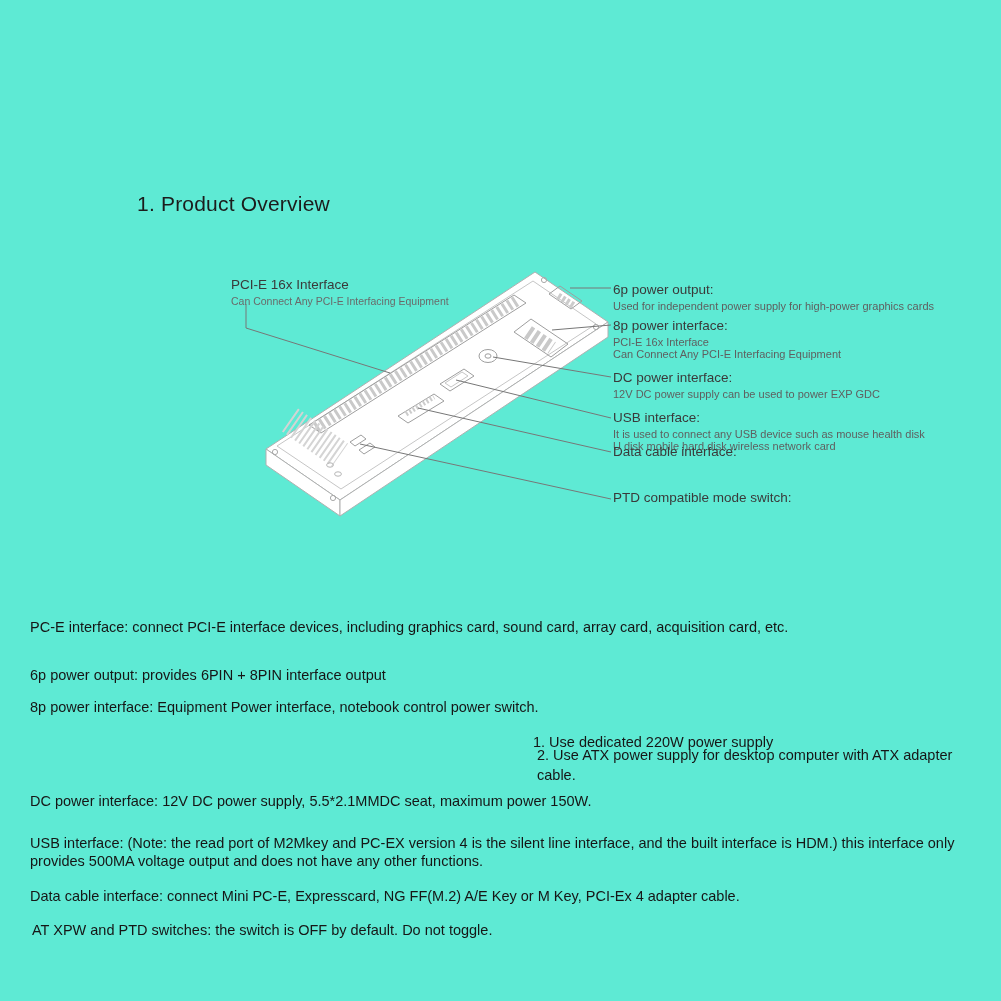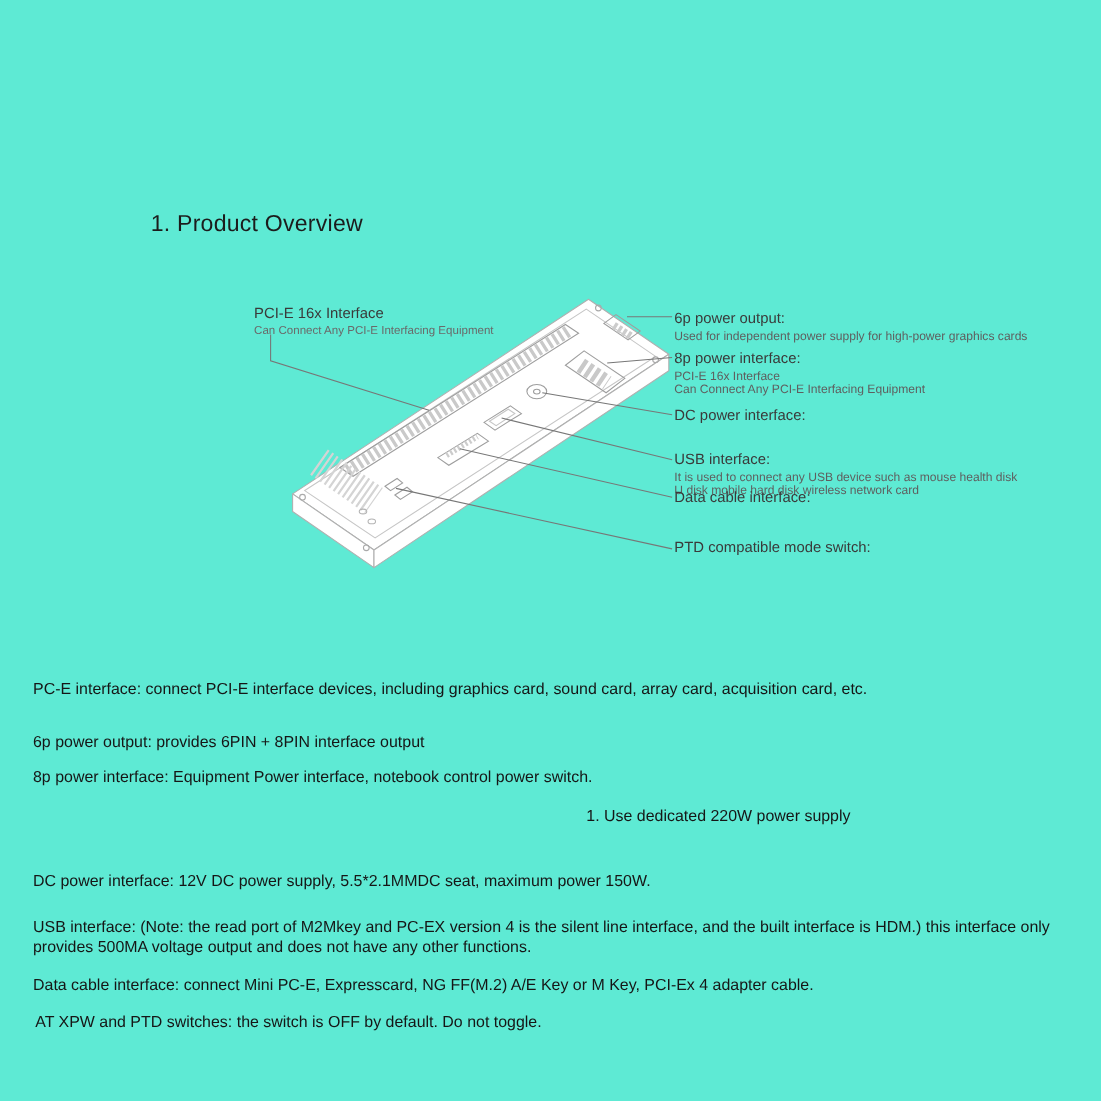--- a/index.html
+++ b/index.html
@@ -118,20 +118,21 @@
   </div>
 
   <div class="callout callout-right" style="top:318px">
     <div class="c-title">8p power interface:</div>
     <div class="c-desc">PCI-E 16x Interface
 Can Connect Any PCI-E Interfacing Equipment</div>
   </div>
 
   <div class="callout callout-right" style="top:370px">
     <div class="c-title">DC power interface:</div>
+    <div class="c-desc">12V DC power supply can be used to power EXP GDC</div>
   </div>
 
   <div class="callout callout-right" style="top:410px">
     <div class="c-title">USB interface:</div>
     <div class="c-desc">It is used to connect any USB device such as mouse health disk
 U disk mobile hard disk wireless network card</div>
   </div>
 
   <div class="callout callout-right" style="top:444px">
     <div class="c-title">Data cable interface:</div>
@@ -142,20 +143,21 @@
   </div>
 
   <p class="para" style="top:618px; width:940px">PC-E interface: connect PCI-E interface devices, including graphics card, sound card, array card, acquisition card, etc.</p>
 
   <p class="para" style="top:666px; width:940px">6p power output: provides 6PIN + 8PIN interface output</p>
 
   <p class="para" style="top:698px; width:940px">8p power interface: Equipment Power interface, notebook control power switch.</p>
 
   <p class="para" style="left:533px; top:733px; width:440px">1. Use dedicated 220W power supply</p>
 
+  <p class="para" style="left:537px; top:746px; width:450px">2. Use ATX power supply for desktop computer with ATX adapter cable.</p>
 
   <p class="para" style="top:792px; width:940px">DC power interface: 12V DC power supply, 5.5*2.1MMDC seat, maximum power 150W.</p>
 
   <p class="para" style="top:834px; width:955px; line-height:1.25">USB interface: (Note: the read port of M2Mkey and PC-EX version 4 is the silent line interface, and the built interface is HDM.) this interface only provides 500MA voltage output and does not have any other functions.</p>
 
   <p class="para" style="top:887px; width:940px">Data cable interface: connect Mini PC-E, Expresscard, NG FF(M.2) A/E Key or M Key, PCI-Ex 4 adapter cable.</p>
 
   <p class="para" style="left:32px; top:921px; width:940px">AT XPW and PTD switches: the switch is OFF by default. Do not toggle.</p>
 
 </div>

